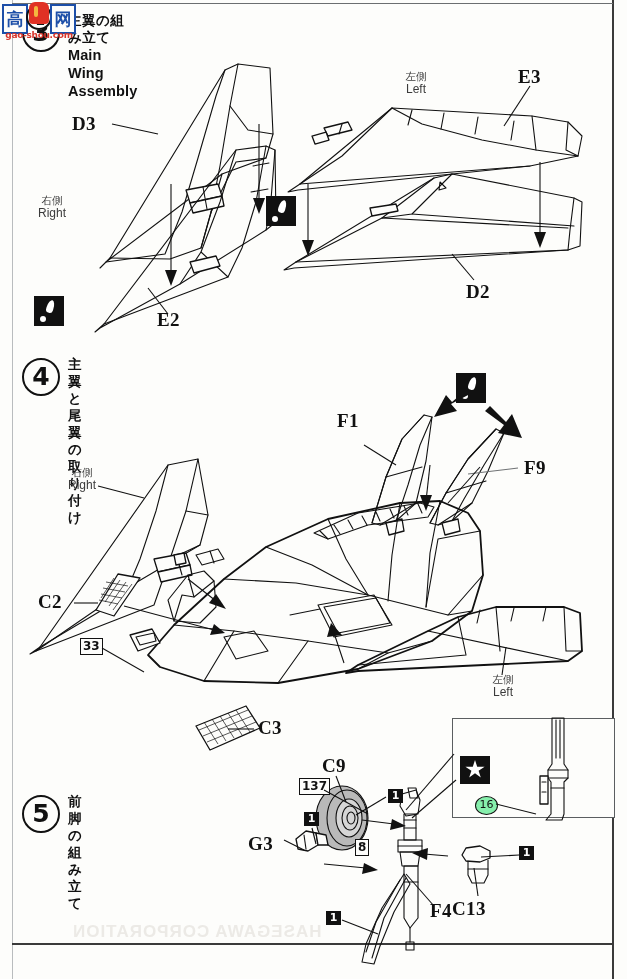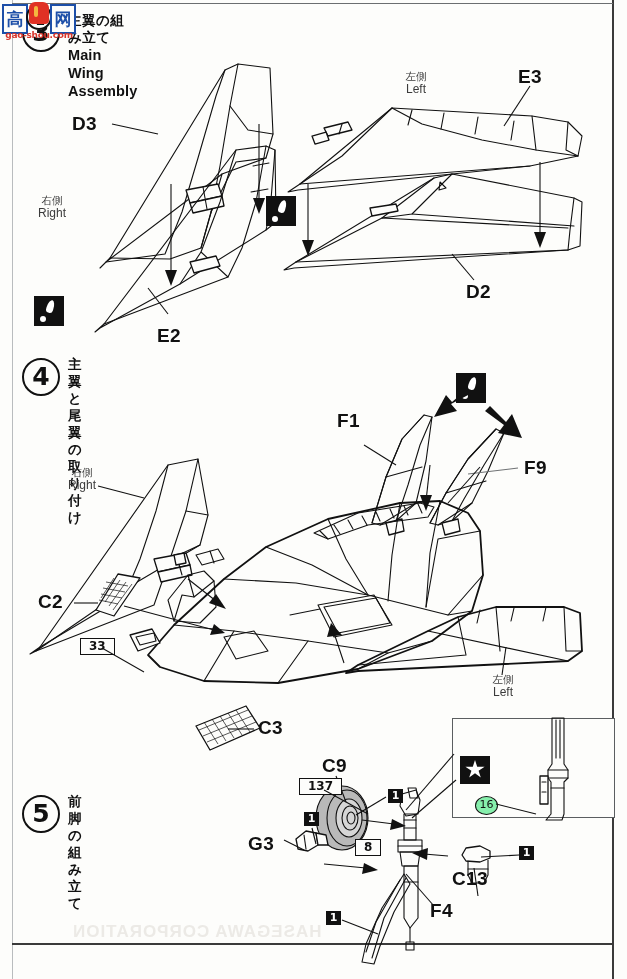--- a/index.html
+++ b/index.html
@@ -39,29 +39,29 @@
 
   
   .step{position:absolute;}
   .step-num{position:absolute;left:0;top:0;width:34px;height:34px;border:2px solid #111;border-radius:50%;
     font-family:"DejaVu Sans",sans-serif;font-size:25px;font-weight:bold;color:#111;text-align:center;line-height:33px;}
   .step-titles{position:absolute;left:46px;top:-2px;}
   .title-jp{font-family:"DejaVu Sans",sans-serif;font-size:13.5px;font-weight:bold;color:#111;line-height:17px;letter-spacing:.5px;}
   .title-en{font-family:"Liberation Sans",sans-serif;font-size:14.5px;font-weight:bold;color:#111;line-height:18px;letter-spacing:.1px;}
 
   
-  .lbl{position:absolute;font-family:Liberation Sans, sans-serif;font-weight:bold;color:#111;font-size:19px;letter-spacing:.4px;}
+  .lbl{position:absolute;font-family:Liberation Serif, serif;font-weight:bold;color:#111;font-size:19px;letter-spacing:.4px;}
   .lbl-sm{position:absolute;font-family:"DejaVu Sans",sans-serif;color:#3b3b3b;font-size:10.5px;line-height:12.5px;text-align:center;}
   .lbl-sm b{font-weight:normal;display:block;font-family:"Liberation Sans",sans-serif;font-size:12px;color:#3b3b3b;}
 
   
   .chip{position:absolute;background:#111;color:#fff;font-family:"DejaVu Sans",sans-serif;
         font-size:11px;font-weight:bold;text-align:center;line-height:14px;height:14px;min-width:11px;padding:0 2px;}
   .chip-box{position:absolute;border:1.6px solid #111;background:#fdfdfb;color:#111;
-        font-family:"DejaVu Sans",sans-serif;font-size:12px;font-weight:bold;text-align:center;line-height:15px;height:15px;padding:0 8px;}
+        font-family:"DejaVu Sans",sans-serif;font-size:12px;font-weight:bold;text-align:center;line-height:15px;height:15px;padding:0 2px;}
   .circnum{position:absolute;width:21px;height:17px;border:1.4px solid #111;border-radius:50%;
         font-family:"DejaVu Sans",sans-serif;font-size:11px;text-align:center;line-height:16px;color:#111;background:#86efac;}
 
   
   .cement{position:absolute;width:30px;height:30px;background:#111;}
   .cement:before{content:"";position:absolute;left:13px;top:4px;width:7px;height:13px;background:#fff;
      border-radius:55% 55% 50% 50%/70% 70% 30% 30%;transform:rotate(18deg);}
   .cement:after{content:"";position:absolute;left:6px;top:20px;width:6px;height:6px;background:#fff;border-radius:50%;}
   
   .staricon{position:absolute;width:30px;height:28px;background:#111;}
@@ -138,21 +138,21 @@
     <path class="arrowk" d="M101 224 L95 208 L107 208 Z"></path>
     <path class="lead" d="M189 62 L189 140"></path>
     <path class="arrowk" d="M189 152 L183 136 L195 136 Z"></path>
   </svg>
 
   <div class="lbl" style="left:72px;top:113px;">D3</div>
   <svg width="60" height="20" style="left:110px;top:118px;">
       <path class="lead" d="M2 6 L48 16"></path>
     </svg>
 
-  <div class="lbl" style="left:157px;top:309px;margin-top:16px;">E2</div>
+  <div class="lbl" style="left:157px;top:309px;">E2</div>
   <svg width="40" height="40" style="left:138px;top:284px;">
       <path class="lead" d="M30 30 L10 4"></path>
     </svg>
 
   <div class="lbl-sm" style="left:30px;top:194px;width:44px;">
     <span>右側</span>
     <b>Right</b>
   </div>
 
   <div class="cement" style="left:34px;top:296px;"></div>
@@ -477,21 +477,21 @@
   <div class="chip" style="left:326px;top:911px;">1</div>
   <svg width="46" height="24" style="left:340px;top:916px;">
       <path class="lead" d="M2 4 L38 18"></path>
     </svg>
 
   <svg width="56" height="56" style="left:450px;top:843px;">
     <path class="ink-f" d="M12 12 L16 5 L30 3 L40 8 L40 15 L30 19 L16 18 Z"></path>
     <path class="ink" d="M18 18 L18 32 L22 40 L34 40 L38 32 L38 17"></path>
     <path class="ink" d="M18 26 L38 26"></path>
   </svg>
-  <div class="lbl" style="left:452px;top:868px;">C13</div>
+  <div class="lbl" style="left:452px;top:898px;">C13</div>
   <svg width="24" height="36" style="left:466px;top:866px;">
       <path class="lead" d="M8 2 L12 30"></path>
     </svg>
   <div class="chip" style="left:519px;top:846px;">1</div>
   <svg width="48" height="18" style="left:477px;top:849px;">
       <path class="lead" d="M42 6 L4 8"></path>
     </svg>
   <svg width="46" height="22" style="left:406px;top:844px;">
     <path class="lead" d="M42 12 L18 10"></path>
     <path class="arrowk" d="M6 9 L22 4 L21 16 Z"></path>

